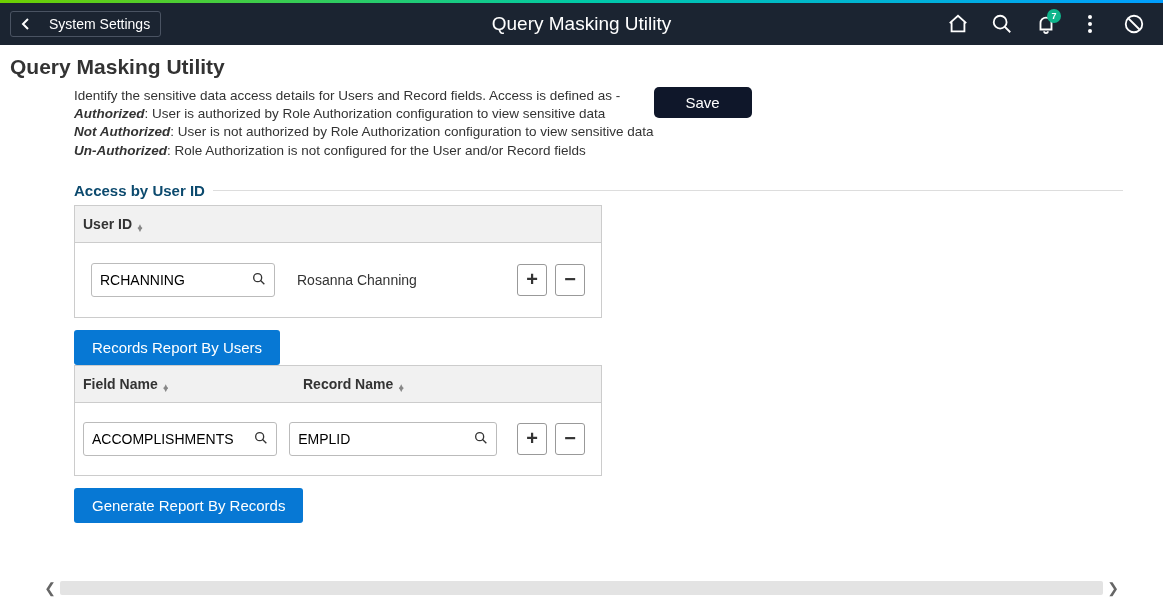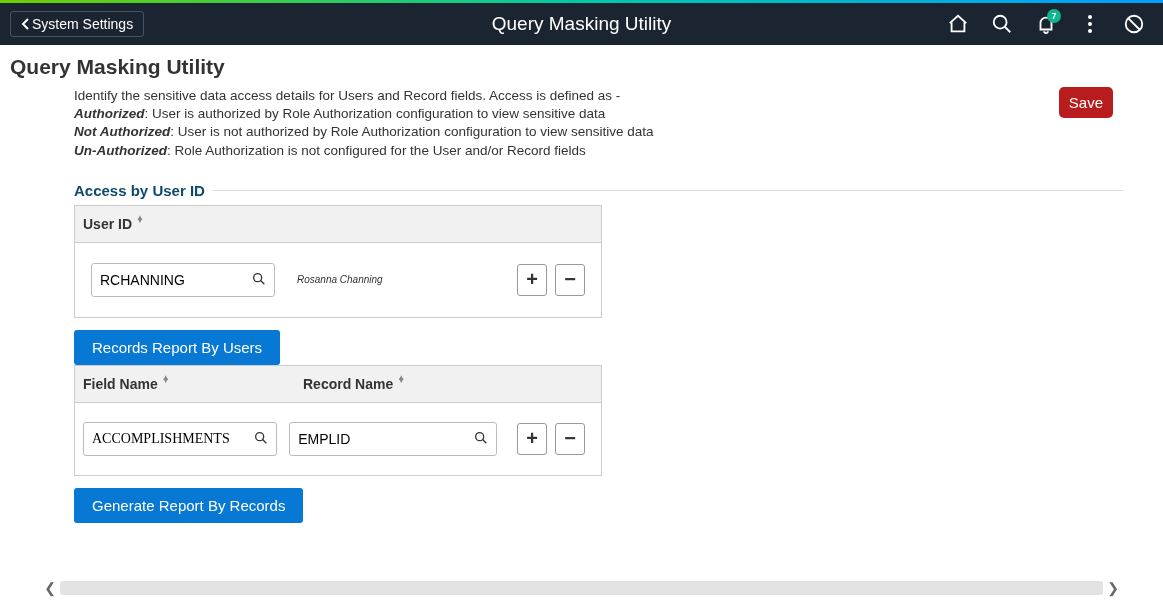--- a/index.html
+++ b/index.html
@@ -4,69 +4,69 @@
 <style>
   * { box-sizing: border-box; }
   html, body { margin:0; padding:0; font-family: Arial, Helvetica, sans-serif; font-size:14px; color:#333; background:#fff;}
   body { width:1163px; height:603px; overflow:hidden; position:relative;}
 
   
   .accent-bar { height:3px; background: linear-gradient(to right,#6ecf00,#00c9a7,#009eff);}
 
   
   .header { background:#1b2431; color:#fff; height:42px; display:flex; align-items:center; position:relative; }
-  .back-btn { display:flex; align-items:center; gap:1px; border:1px solid #4a5362; border-radius:3px; padding:4px 10px; margin-left:10px; font-size:14px; color:#fff; cursor:pointer;}
+  .back-btn { display:flex; align-items:center; gap:18px; border:1px solid #4a5362; border-radius:3px; padding:4px 10px; margin-left:10px; font-size:14px; color:#fff; cursor:pointer;}
   .back-btn svg{stroke:#fff;}
   .header-title { position:absolute; left:50%; transform:translateX(-50%); font-size:19px; }
   .header-icons { margin-left:auto; display:flex; align-items:center; gap:22px; padding-right:18px;}
   .hicon { width:22px; height:22px; display:flex; align-items:center; justify-content:center; cursor:pointer; position:relative;}
   .hicon svg { stroke:#fff; fill:none; stroke-width:2; }
   .badge { position:absolute; top:-4px; right:-4px; background:#0fb58c; color:#fff; border-radius:50%; width:14px; height:14px; font-size:9px; display:flex; align-items:center; justify-content:center; font-weight:bold;}
   .vdots {display:flex; flex-direction:column; gap:3px;}
   .vdots span{width:4px;height:4px;border-radius:50%;background:#fff;display:block;}
   .prohibit svg{stroke:#fff;}
 
   
   .page-title { font-size:21px; font-weight:bold; margin:10px 0 8px 10px;}
   .content { padding:0 40px 0 74px; }
 
-  .intro-wrap { display:flex; justify-content:space-between; align-items:flex-start;}
+  .intro-wrap { display:flex; justify-content:flex-start; align-items:flex-start;}
   .intro { font-size:13.5px; line-height:1.35;}
   .intro b{font-weight:bold;font-style:italic;}
-  .save-btn { background:#b91c1c; color:#fff; border:none; border-radius:5px; padding:7px 10px; font-size:15px; cursor:pointer; margin-right:10px;}
+  .save-btn { background:#0f172a; color:#fff; border:none; border-radius:5px; padding:7px 32px; font-size:15px; cursor:pointer; margin-right:10px;}
 
   .section-title { color:#0c4a6e; font-size:15px; font-weight:600; margin-top:22px; margin-bottom:6px; display:flex; align-items:center;}
   .section-title::after{content:""; flex:1; height:1px; background:#ddd; margin-left:8px;}
 
   .grid { border:1px solid #ccc; width:528px;}
   .grid-header { background:#f1f1f1; display:flex; border-bottom:1px solid #ccc;}
   .grid-header .col, .grid-row .col { padding:10px 8px; }
   .col { font-size:14px;}
-  .col.sortable { font-weight:bold; display:flex; align-items:flex-start; gap:4px;}
+  .col.sortable { font-weight:bold; display:flex; align-items:flex-end; gap:4px;}
   .sort-icon { display:inline-flex; flex-direction:column; line-height:4px; font-size:8px; color:#888;}
   .sort-icon::before{content:"▲"; font-size:8px;}
   .sort-icon::after{content:"▼"; font-size:8px; margin-top:-1px;}
 
   .grid-row { display:flex; align-items:center; padding:10px 8px; gap:6px; min-height:56px;}
 
   .lookup { position:relative; display:flex; align-items:center;}
   .lookup input { width:100%; height:34px; border:1px solid #bbb; border-radius:3px; padding:4px 28px 4px 8px; font-size:14px; font-family:inherit;}
   .lookup .mag { position:absolute; right:6px; top:50%; transform:translateY(-50%); cursor:pointer; width:18px; height:18px;}
   .mag svg{stroke:#333; stroke-width:2; fill:none;}
 
   .rowbtn { width:32px; height:32px; border:1px solid #999; border-radius:3px; background:#fff; display:flex; align-items:center; justify-content:center; font-size:20px; font-weight:bold; color:#333; cursor:pointer;}
 
   .primary-btn { background:#0778d4; color:#fff; border:none; border-radius:3px; padding:9px 18px; font-size:15px; cursor:pointer; margin-top:12px;}
 
   
   .s1 .c1{width:200px;} .s1 .c2{flex:1;} .s1 .c3{width:84px; display:flex; gap:8px; justify-content:flex-end;}
   
   .s2 .c1{width:200px;} .s2 .c2{width:220px;} .s2 .c3{width:84px; display:flex; gap:8px; justify-content:flex-start; margin-left:6px;}
 
-  .static-cell{ padding-left:6px; font-size:10px;font-style:italic;}
+  .static-cell{ padding-left:6px; font-size:14px;}
 
   
   .hscroll{ position:absolute; bottom:6px; left:40px; right:40px; height:18px; display:flex; align-items:center;}
   .hscroll .arrow{ width:20px; height:18px; display:flex; align-items:center; justify-content:center; color:#666; cursor:pointer;}
   .hscroll .track{ flex:1; height:14px; background:#e3e3e3; border-radius:2px; position:relative;}
 </style>
 </head>
 <body>
 
 <div class="accent-bar"></div>
@@ -163,21 +163,21 @@
       <div class="col c2 sortable">
           <span>Field Name</span>
           <span class="sort-icon"></span>
         </div>
       <div class="col c1 sortable">
           <span>Record Name</span>
           <span class="sort-icon"></span>
         </div>
     </div>
     <div class="grid-row">
-      <div class="col c1" style="padding:0;font-family:Liberation Serif, serif;">
+      <div class="col c1" style="padding:0;">
         <div class="lookup">
           <input type="text" value="ACCOMPLISHMENTS" style="">
           <span class="mag"><svg width="16" height="16" viewBox="0 0 24 24">
                 <circle cx="10" cy="10" r="6"></circle>
                 <path d="M14 14 L20 20"></path>
               </svg></span>
         </div>
       </div>
       <div class="col c2" style="padding:0 0 0 6px;">
         <div class="lookup">

